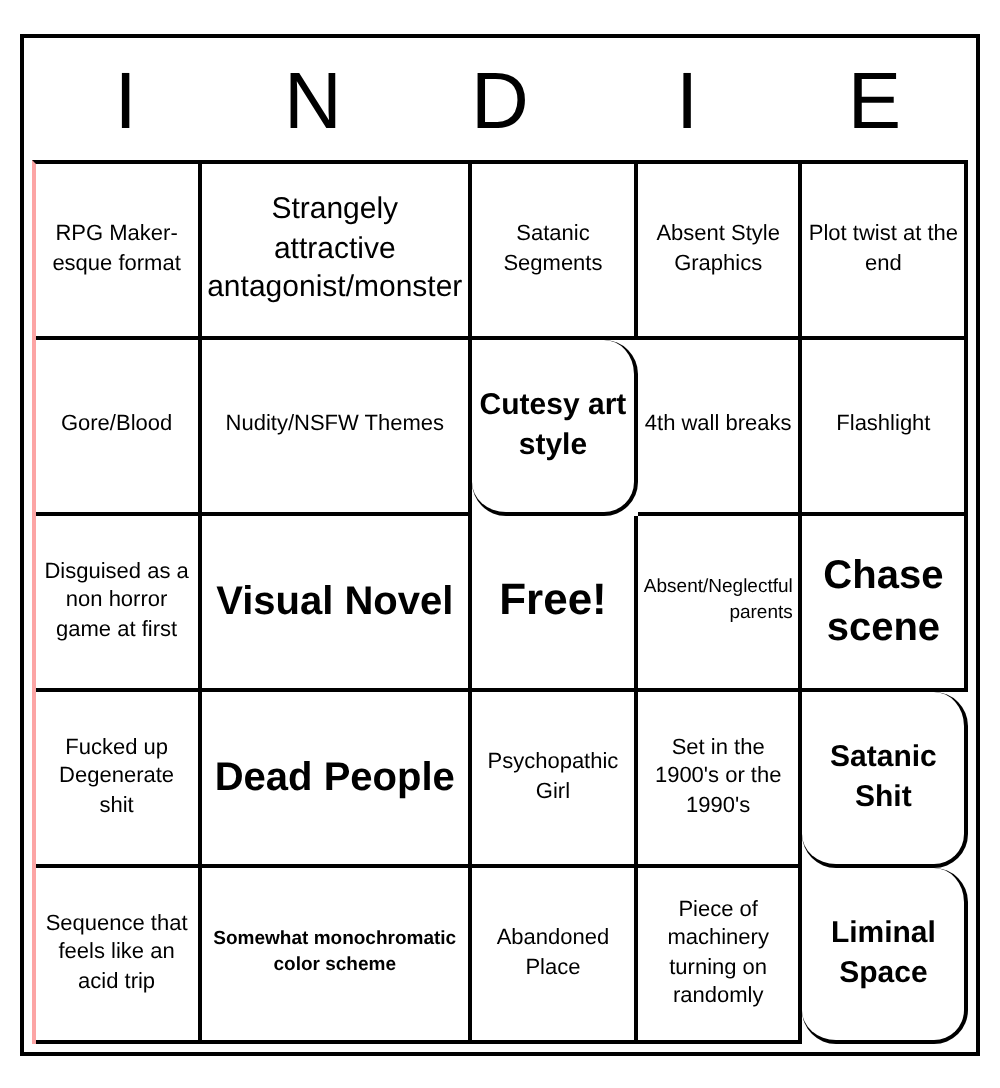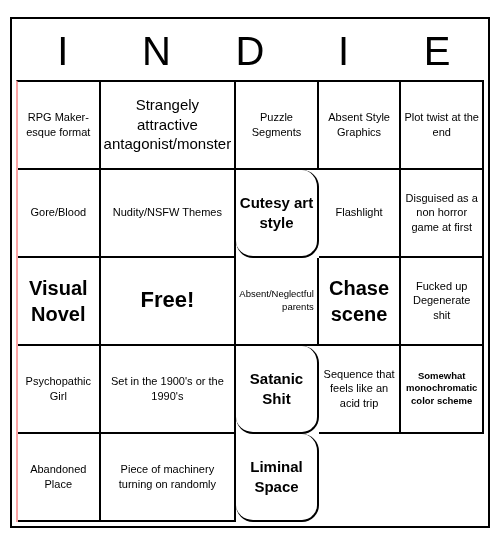--- a/index.html
+++ b/index.html
@@ -72,33 +72,35 @@
   <span>I</span>
       <span>N</span>
       <span>D</span>
       <span>I</span>
       <span>E</span>
     </div>
   <div class="bingo-grid">
 
   <div class="bingo-cell">RPG Maker-esque format</div>
       <div class="bingo-cell" style="font-size: 15px;">Strangely attractive antagonist/monster</div>
-      <div class="bingo-cell">Puzzle Segments</div>
+      <div class="bingo-cell">Satanic Segments</div>
       <div class="bingo-cell">Absent Style Graphics</div>
       <div class="bingo-cell">Plot twist at the end</div>
       <div class="bingo-cell">Gore/Blood</div>
       <div class="bingo-cell">Nudity/NSFW Themes</div>
       <div class="bingo-cell medium-text">Cutesy art style</div>
+      <div class="bingo-cell">4th wall breaks</div>
       <div class="bingo-cell">Flashlight</div>
       <div class="bingo-cell">Disguised as a non horror game at first</div>
       <div class="bingo-cell large-text">Visual Novel</div>
       <div class="bingo-cell free">Free!</div>
       <div class="bingo-cell" style="font-size: 9.5px; text-align: right;">Absent/Neglectful parents</div>
       <div class="bingo-cell large-text">Chase scene</div>
       <div class="bingo-cell">Fucked up Degenerate shit</div>
+      <div class="bingo-cell large-text">Dead People</div>
       <div class="bingo-cell">Psychopathic Girl</div>
       <div class="bingo-cell">Set in the 1900's or the 1990's</div>
       <div class="bingo-cell medium-text">Satanic Shit</div>
       <div class="bingo-cell">Sequence that feels like an acid trip</div>
       <div class="bingo-cell" style="font-size: 9.5px; font-weight: bold;">Somewhat monochromatic color scheme</div>
       <div class="bingo-cell">Abandoned Place</div>
       <div class="bingo-cell">Piece of machinery turning on randomly</div>
       <div class="bingo-cell medium-text">Liminal Space</div>
     </div>
 </div>

